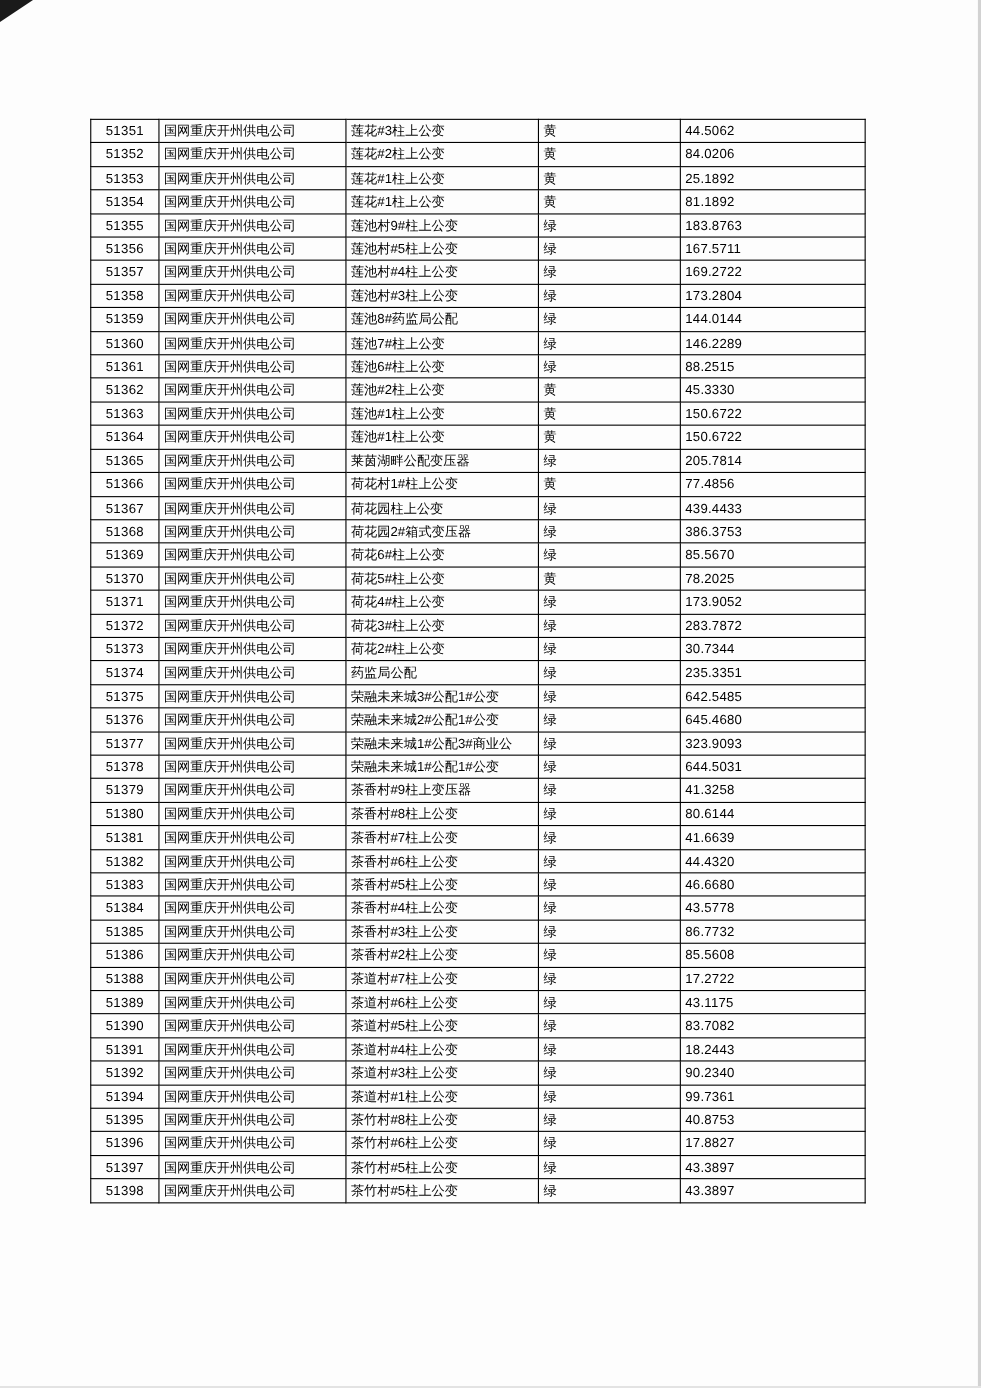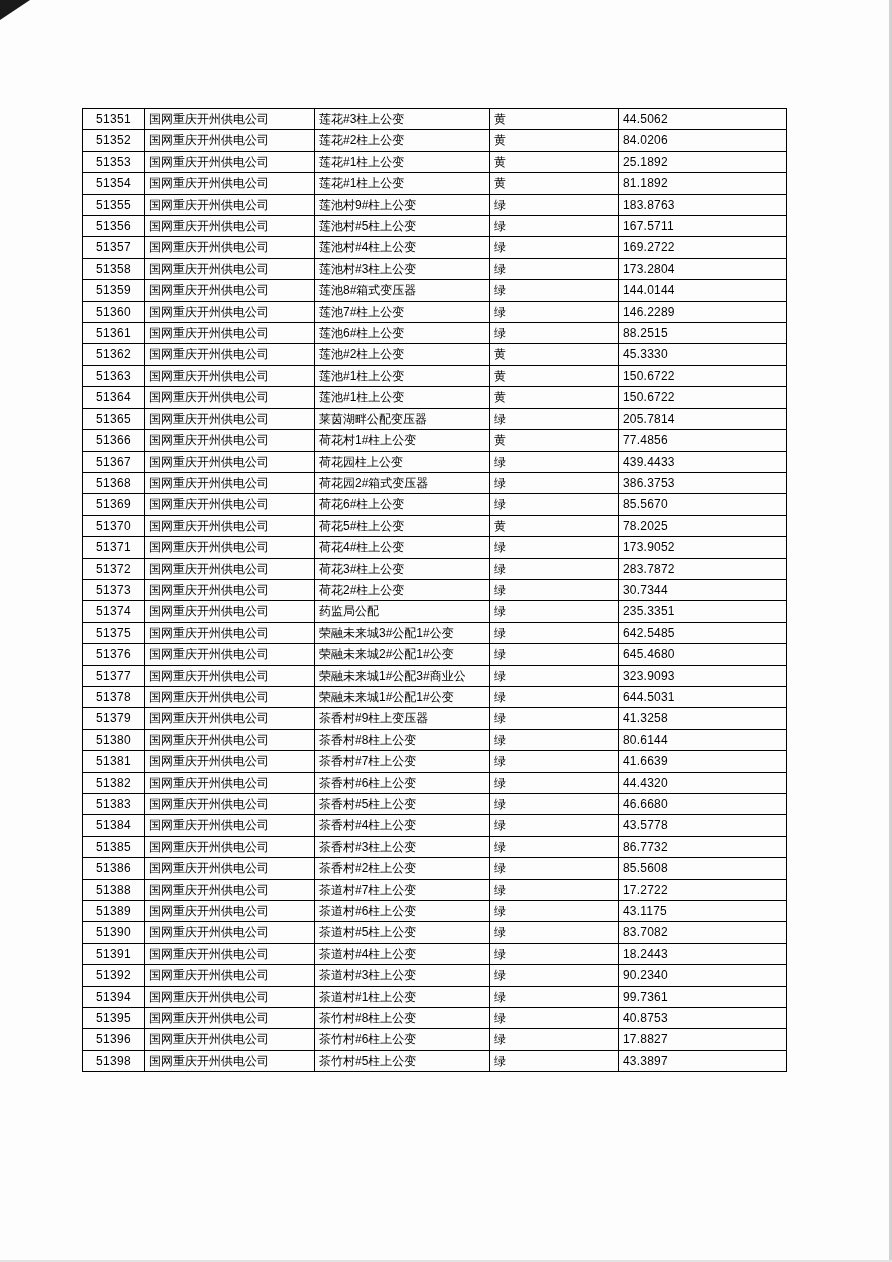--- a/index.html
+++ b/index.html
@@ -153,21 +153,21 @@
     <td class="cell-id">51358</td>
     <td class="cell-company">国网重庆开州供电公司</td>
     <td class="cell-name">莲池村#3柱上公变</td>
     <td class="cell-status">绿</td>
     <td class="cell-value">173.2804</td>
   </tr>
 
   <tr>
     <td class="cell-id">51359</td>
     <td class="cell-company">国网重庆开州供电公司</td>
-    <td class="cell-name">莲池8#箱式变压器</td>
+    <td class="cell-name">莲池8#药监局公配</td>
     <td class="cell-status">绿</td>
     <td class="cell-value">144.0144</td>
   </tr>
 
   <tr>
     <td class="cell-id">51360</td>
     <td class="cell-company">国网重庆开州供电公司</td>
     <td class="cell-name">莲池7#柱上公变</td>
     <td class="cell-status">绿</td>
     <td class="cell-value">146.2289</td>
@@ -440,20 +440,27 @@
   </tr>
 
   <tr>
     <td class="cell-id">51396</td>
     <td class="cell-company">国网重庆开州供电公司</td>
     <td class="cell-name">茶竹村#6柱上公变</td>
     <td class="cell-status">绿</td>
     <td class="cell-value">17.8827</td>
   </tr>
 
+  <tr>
+    <td class="cell-id">51397</td>
+    <td class="cell-company">国网重庆开州供电公司</td>
+    <td class="cell-name">茶竹村#5柱上公变</td>
+    <td class="cell-status">绿</td>
+    <td class="cell-value">43.3897</td>
+  </tr>
 
   <tr>
     <td class="cell-id">51398</td>
     <td class="cell-company">国网重庆开州供电公司</td>
     <td class="cell-name">茶竹村#5柱上公变</td>
     <td class="cell-status">绿</td>
     <td class="cell-value">43.3897</td>
   </tr>
 </tbody>
   </table>

